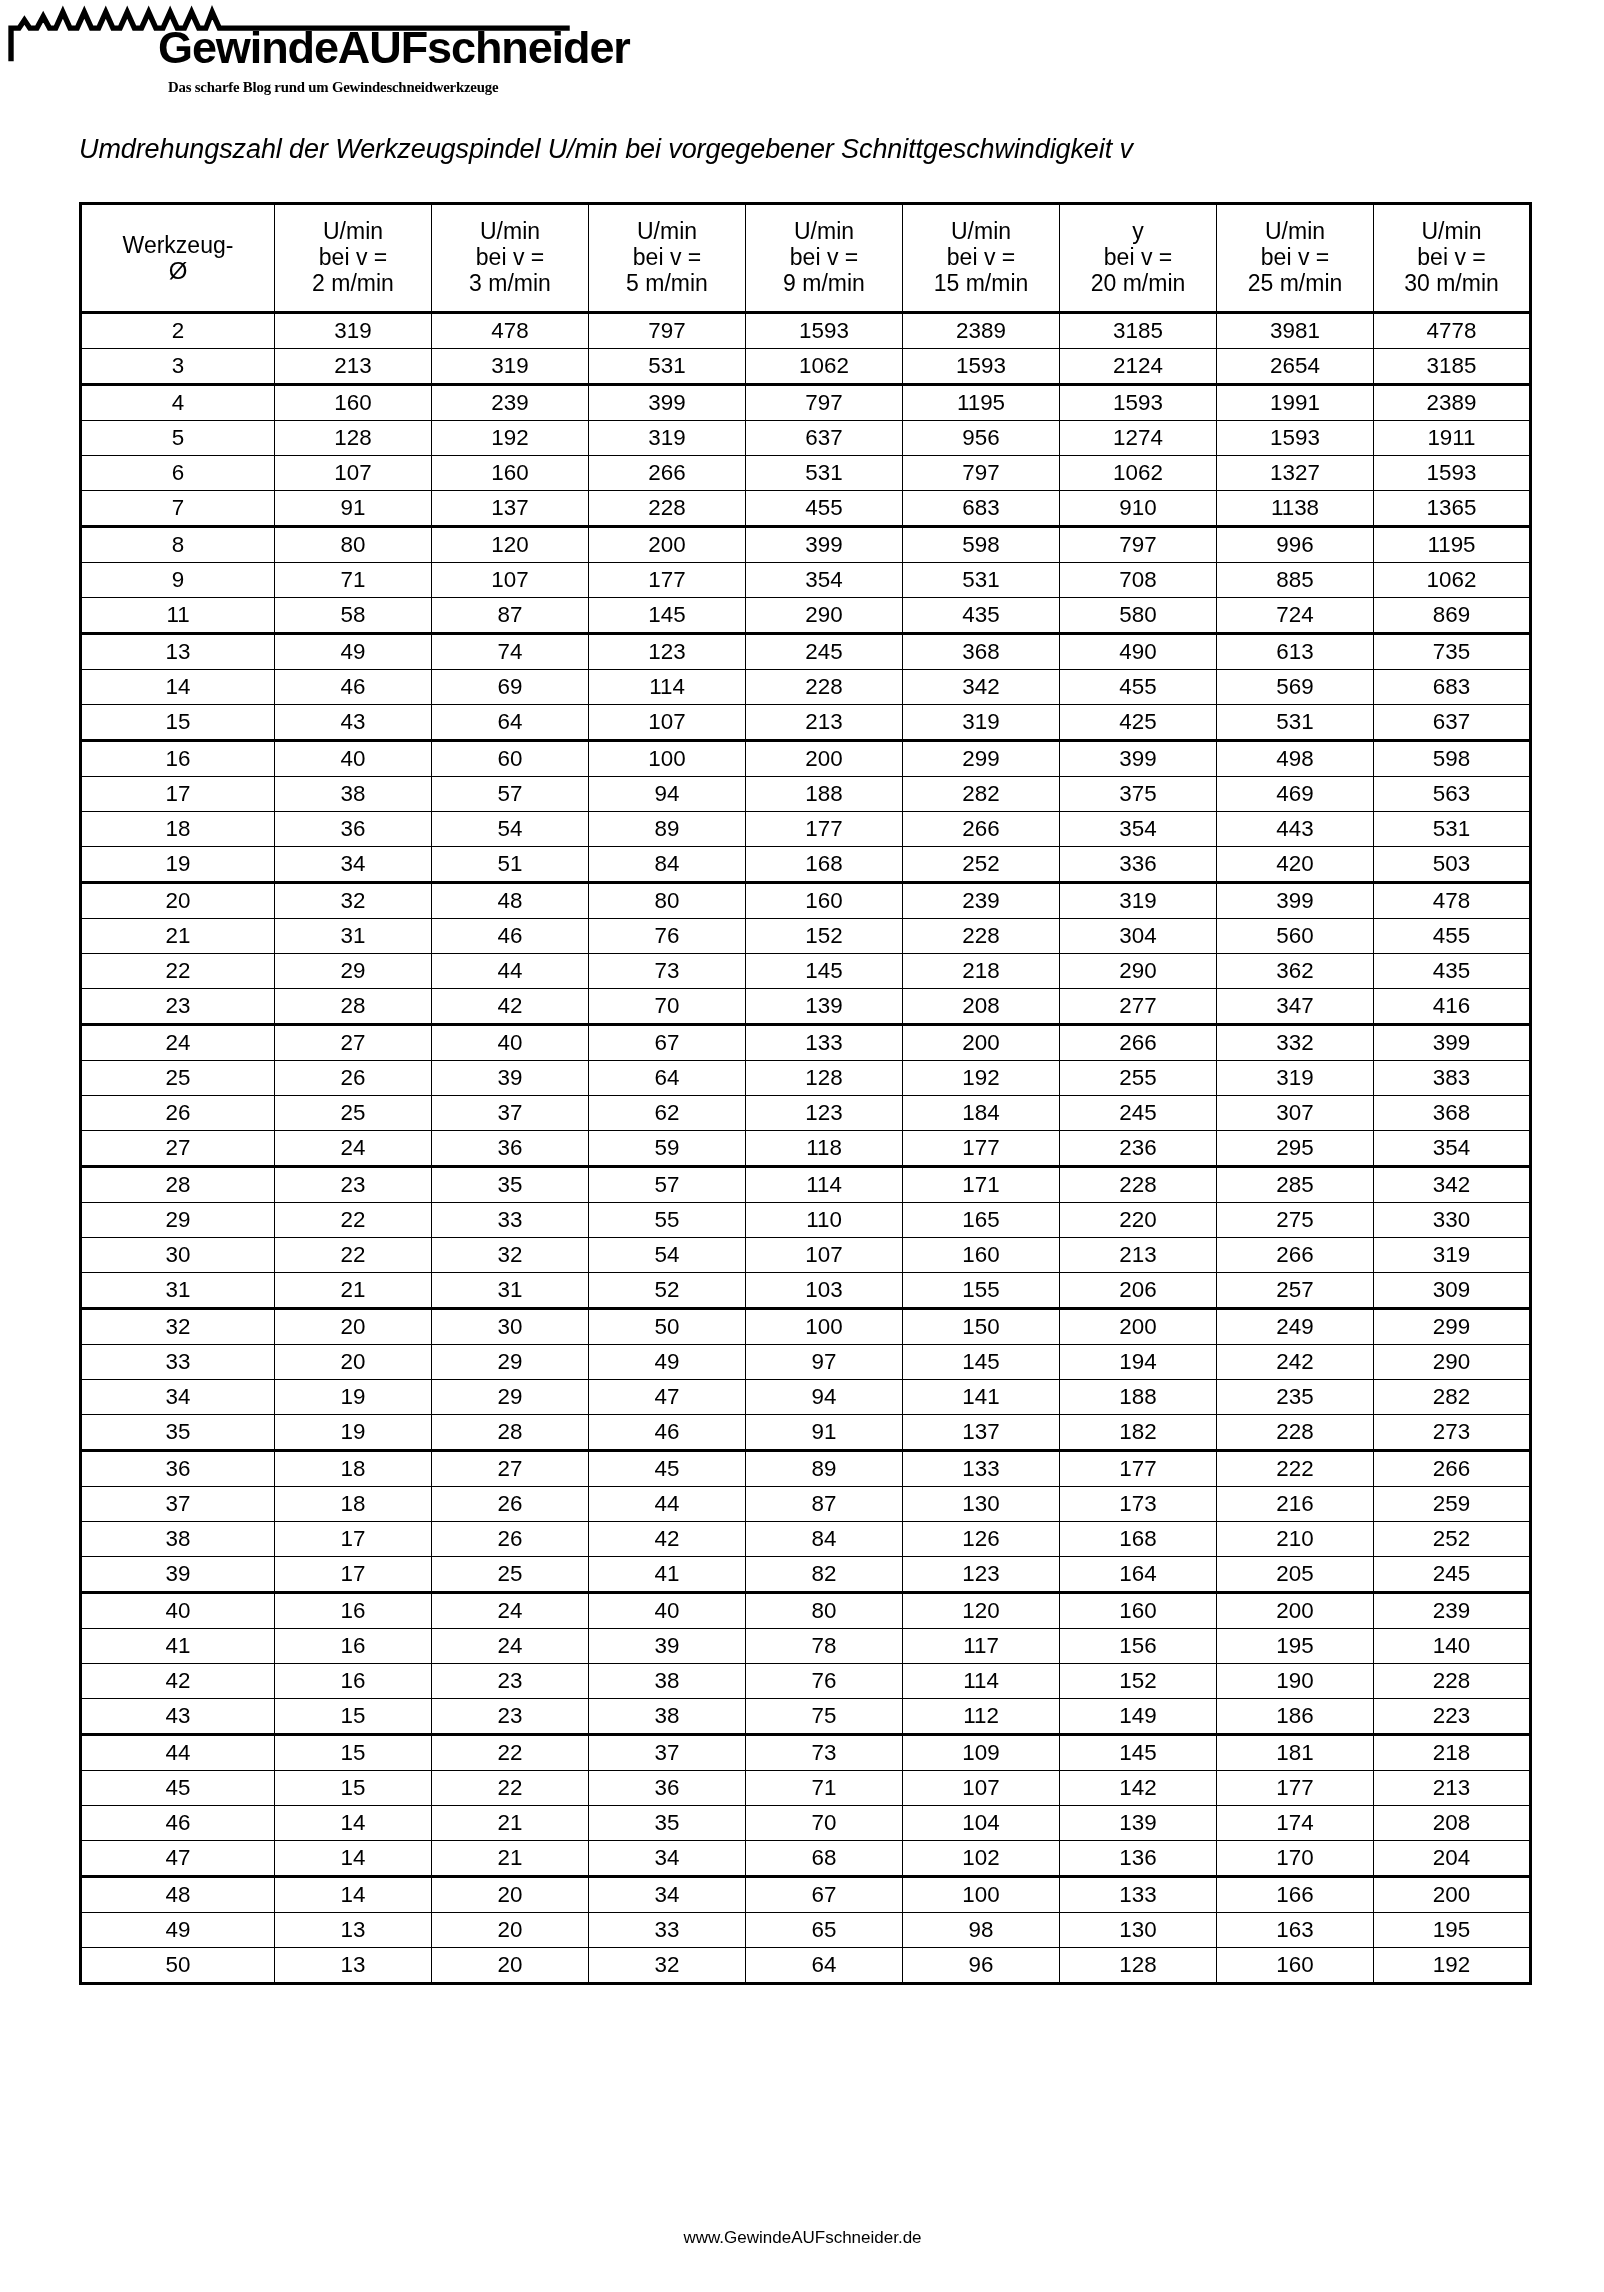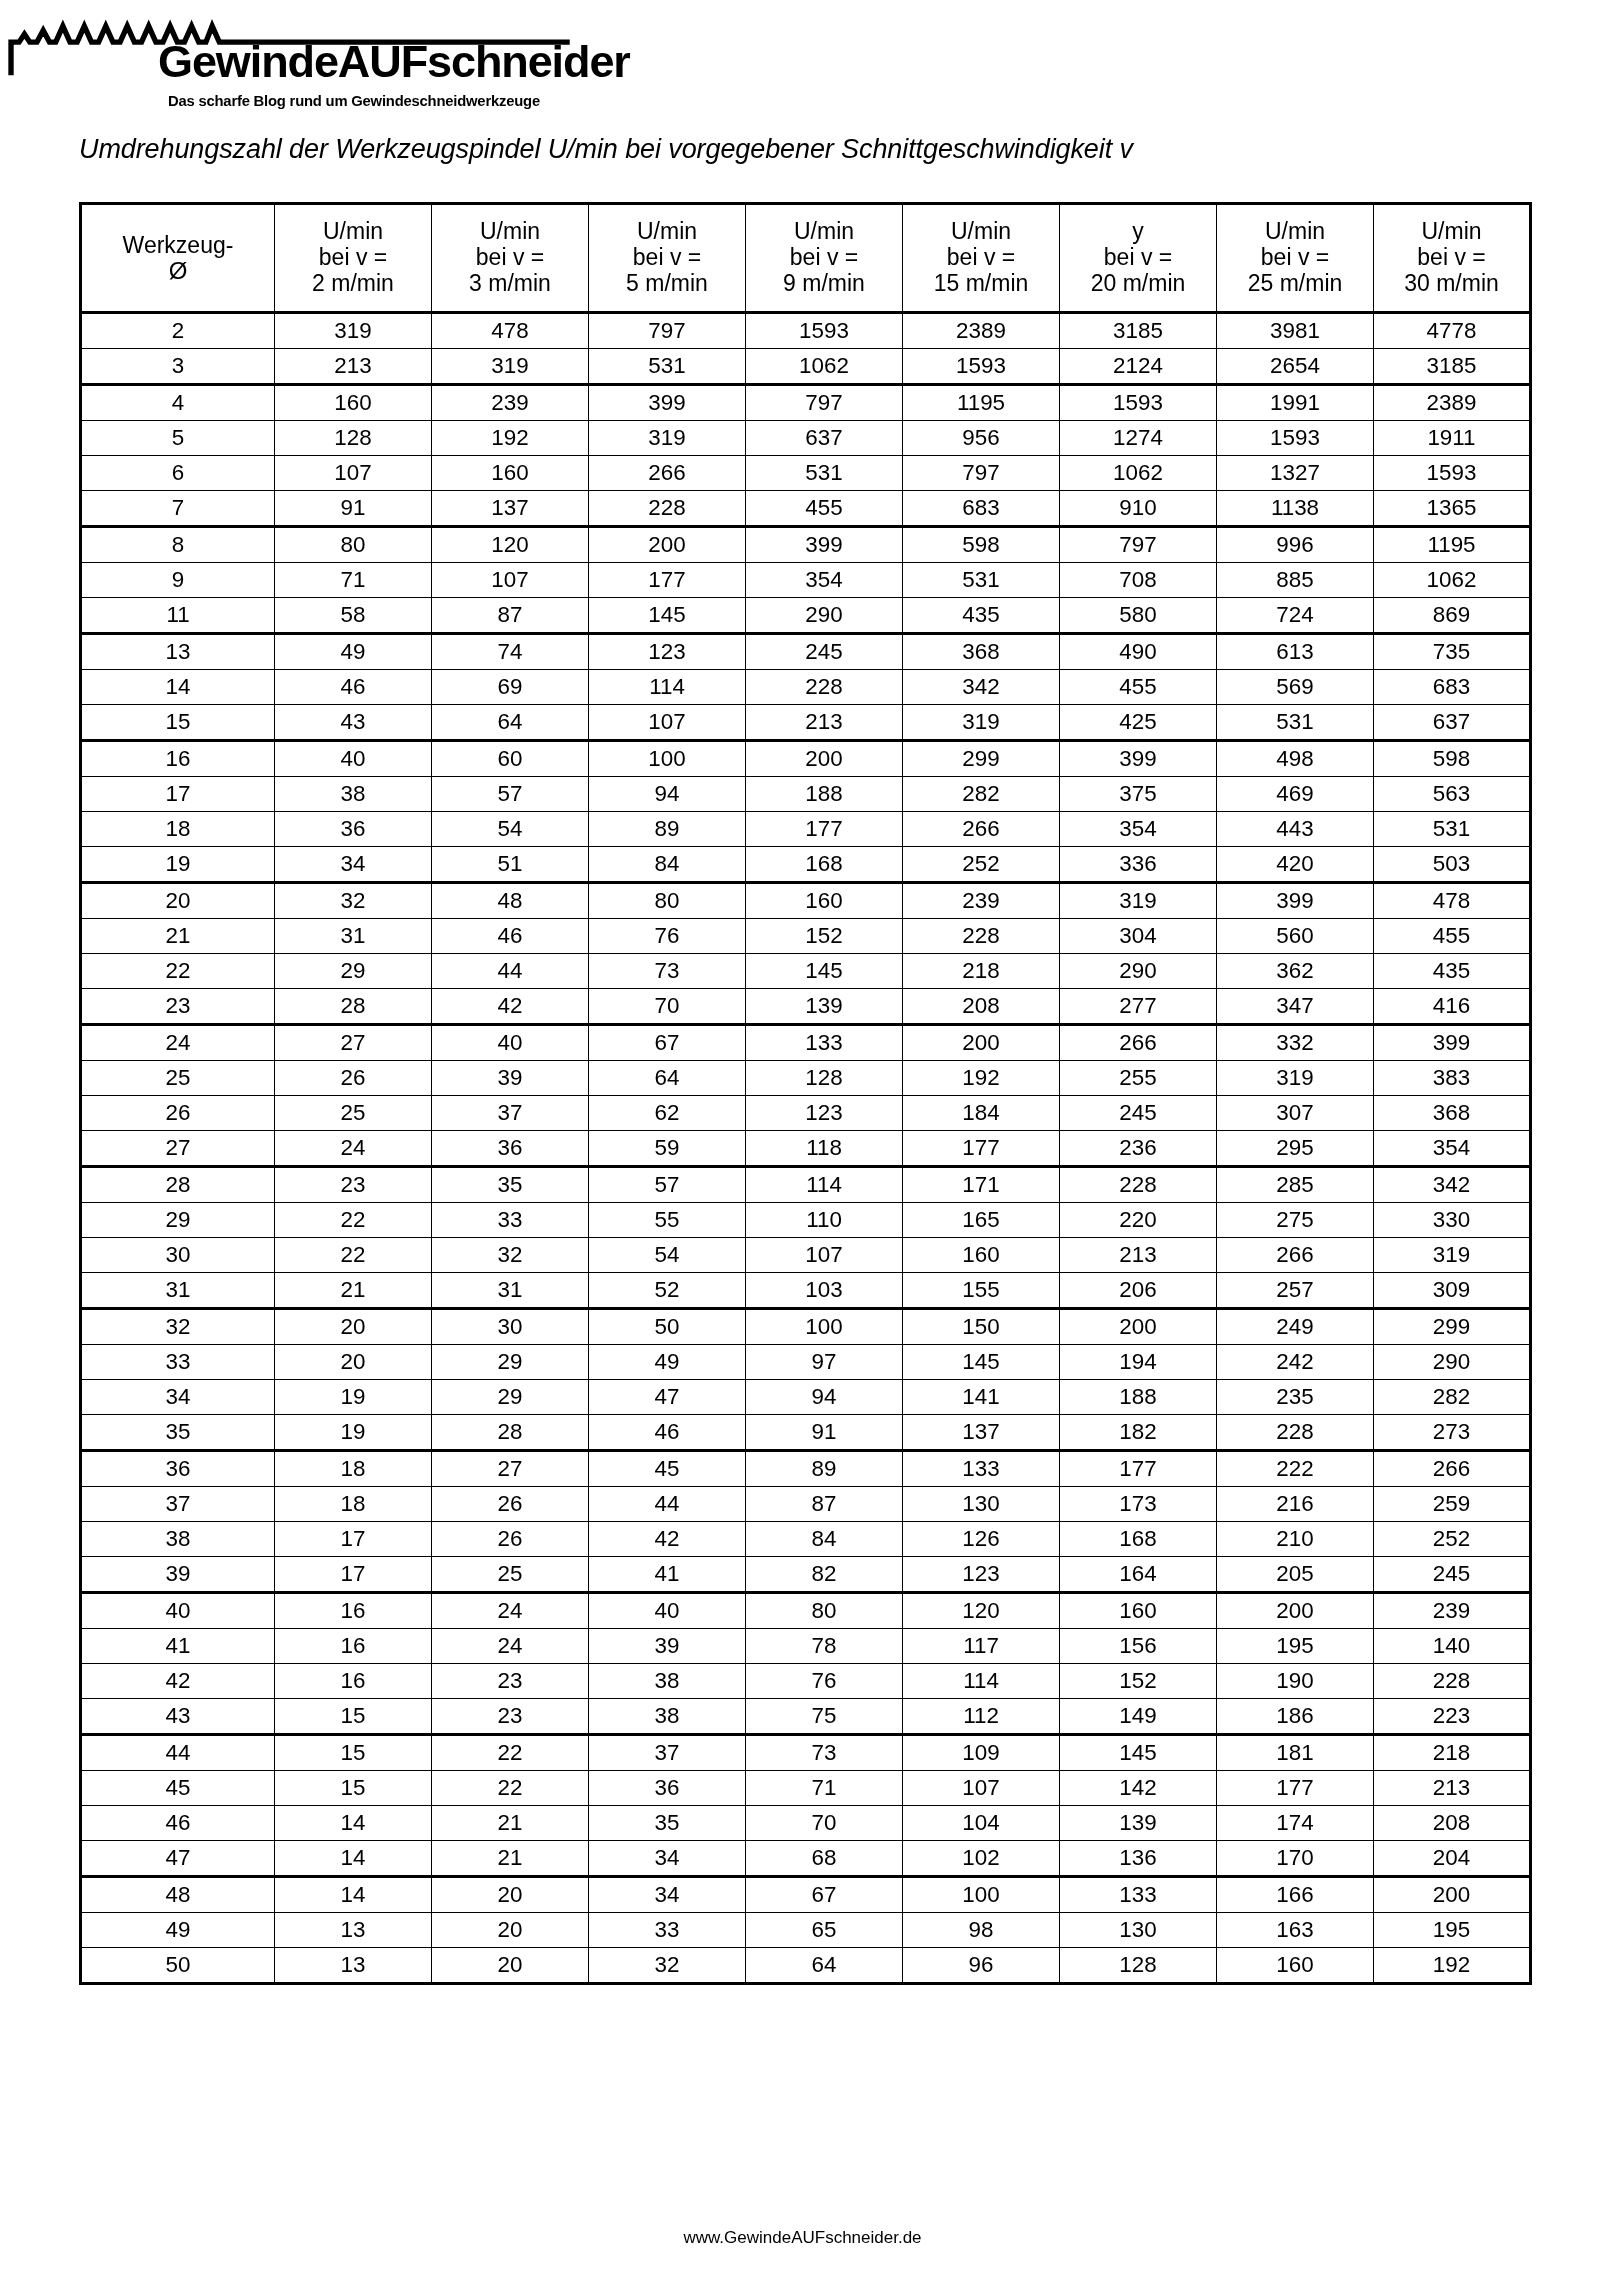--- a/index.html
+++ b/index.html
@@ -13,21 +13,20 @@
     font-family: "Liberation Sans", sans-serif;
     color: #000000;
     position: relative;
     overflow: hidden;
   }
 
   
   #logo-block {
     position: relative;
     height: 115px;
-    margin-top: 14px;
   }
   #saw-mark {
     position: absolute;
     left: 7.2px;
     top: 3.6px;
     width: 573px;
     height: 59px;
   }
   #brand-wordmark {
     position: absolute;
@@ -43,20 +42,21 @@
     display: inline;
   }
   #brand-tagline {
     position: absolute;
     left: 168px;
     top: 79px;
     font-size: 14.8px;
     font-weight: 700;
     letter-spacing: -0.2px;
     white-space: nowrap;
+    font-family: Liberation Serif, serif;
   }
 
   
   #page-title {
     position: absolute;
     left: 79px;
     top: 134px;
     font-size: 27px;
     font-style: italic;
     font-weight: 400;

